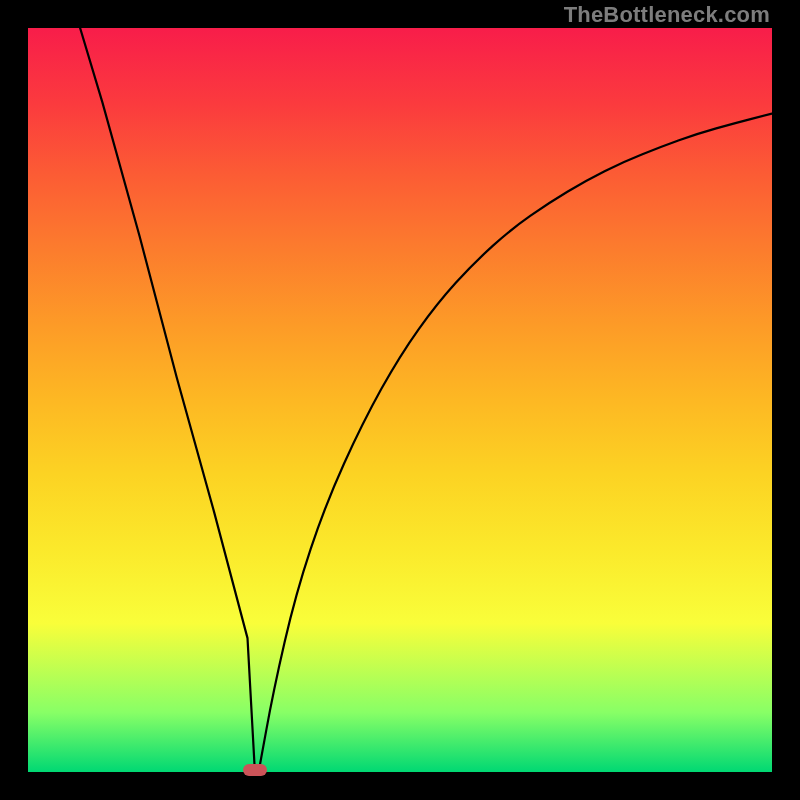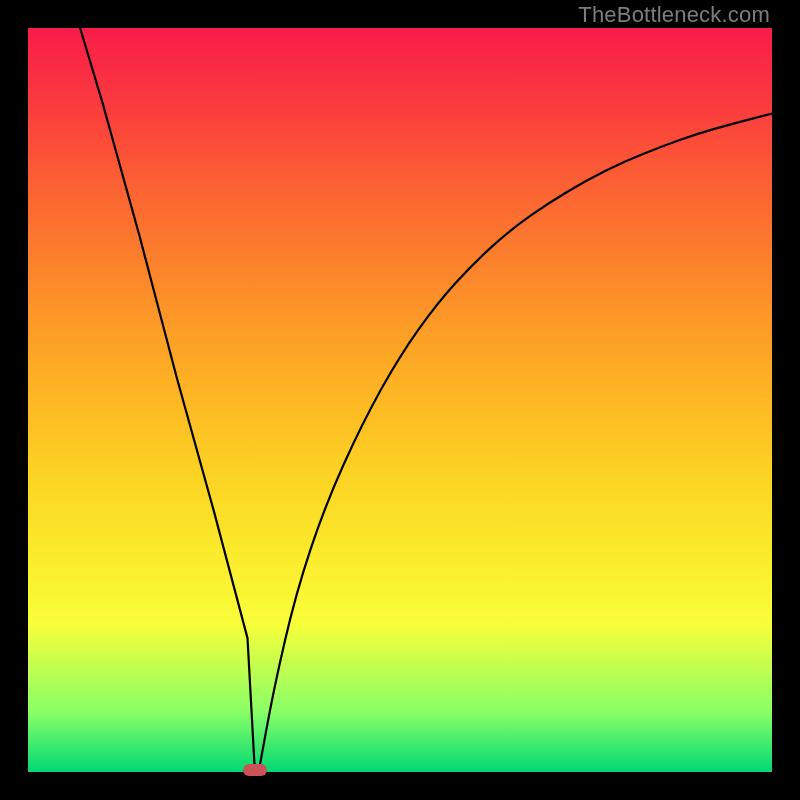--- a/index.html
+++ b/index.html
@@ -36,21 +36,21 @@
       #f9fe3a 80%,
       #88ff66 92%,
       #00d873 100%);
   }
   .watermark {
     position: absolute;
     right: 30px;
     top: 2px;
     font-family: Arial, Helvetica, sans-serif;
     font-size: 22px;
-    font-weight: 400;
+    font-weight: 700;
     color: #7d7d7d;
     letter-spacing: 0.2px;
   }
   svg.curve {
     position: absolute;
     left: 0;
     top: 0;
     width: 744px;
     height: 744px;
   }

